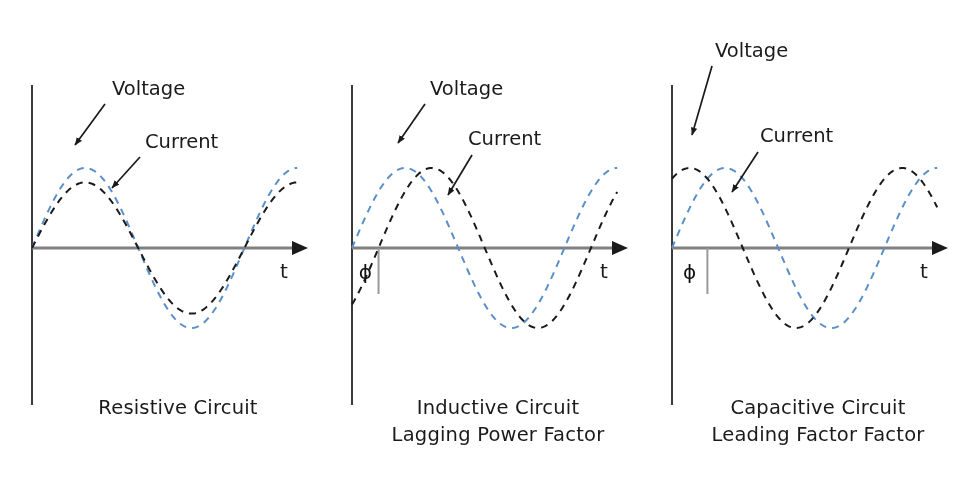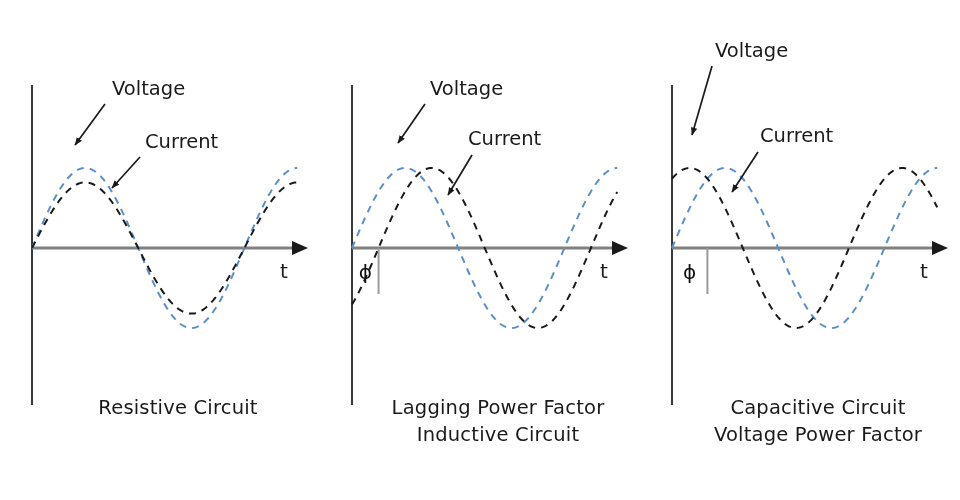--- a/index.html
+++ b/index.html
@@ -111,22 +111,22 @@
         <line x1="58.55" y1="248" x2="58.55" y2="294" stroke="#9a9a9a" stroke-width="2"></line>
         <text x="45.275" y="279" class="phi-label" text-anchor="middle">ϕ</text>
         <path d="M32.00 248.00L33.20 245.16L34.40 242.33L35.60 239.50L36.80 236.68L38.00 233.88L39.20 231.09L40.40 228.32L41.60 225.59L42.80 222.87L44.00 220.19L45.20 217.55L46.40 214.94L47.60 212.38L48.80 209.86L50.00 207.39L51.20 204.97L52.40 202.60L53.60 200.29L54.80 198.04L56.00 195.86L57.20 193.74L58.40 191.68L59.60 189.70L60.80 187.79L62.00 185.96L63.20 184.21L64.40 182.54L65.60 180.95L66.80 179.44L68.00 178.02L69.20 176.69L70.40 175.45L71.60 174.30L72.80 173.24L74.00 172.27L75.20 171.41L76.40 170.63L77.60 169.96L78.80 169.39L80.00 168.91L81.20 168.53L82.40 168.26L83.60 168.08L84.80 168.00L86.00 168.03L87.20 168.15L88.40 168.38L89.60 168.71L90.80 169.13L92.00 169.66L93.20 170.29L94.40 171.01L95.60 171.83L96.80 172.74L98.00 173.75L99.20 174.86L100.40 176.06L101.60 177.34L102.80 178.72L104.00 180.18L105.20 181.73L106.40 183.36L107.60 185.08L108.80 186.87L110.00 188.74L111.20 190.68L112.40 192.70L113.60 194.79L114.80 196.94L116.00 199.16L117.20 201.44L118.40 203.78L119.60 206.17L120.80 208.62L122.00 211.11L123.20 213.66L124.40 216.24L125.60 218.87L126.80 221.53L128.00 224.23L129.20 226.95L130.40 229.70L131.60 232.48L132.80 235.27L134.00 238.09L135.20 240.91L136.40 243.74L137.60 246.58L138.80 249.42L140.00 252.26L141.20 255.09L142.40 257.91L143.60 260.73L144.80 263.52L146.00 266.30L147.20 269.05L148.40 271.77L149.60 274.47L150.80 277.13L152.00 279.76L153.20 282.34L154.40 284.89L155.60 287.38L156.80 289.83L158.00 292.22L159.20 294.56L160.40 296.84L161.60 299.06L162.80 301.21L164.00 303.30L165.20 305.32L166.40 307.26L167.60 309.13L168.80 310.92L170.00 312.64L171.20 314.27L172.40 315.82L173.60 317.28L174.80 318.66L176.00 319.94L177.20 321.14L178.40 322.25L179.60 323.26L180.80 324.17L182.00 324.99L183.20 325.71L184.40 326.34L185.60 326.87L186.80 327.29L188.00 327.62L189.20 327.85L190.40 327.97L191.60 328.00L192.80 327.92L194.00 327.74L195.20 327.47L196.40 327.09L197.60 326.61L198.80 326.04L200.00 325.37L201.20 324.59L202.40 323.73L203.60 322.76L204.80 321.70L206.00 320.55L207.20 319.31L208.40 317.98L209.60 316.56L210.80 315.05L212.00 313.46L213.20 311.79L214.40 310.04L215.60 308.21L216.80 306.30L218.00 304.32L219.20 302.26L220.40 300.14L221.60 297.96L222.80 295.71L224.00 293.40L225.20 291.03L226.40 288.61L227.60 286.14L228.80 283.62L230.00 281.06L231.20 278.45L232.40 275.81L233.60 273.13L234.80 270.41L236.00 267.68L237.20 264.91L238.40 262.12L239.60 259.32L240.80 256.50L242.00 253.67L243.20 250.84L244.40 248.00L245.60 245.16L246.80 242.33L248.00 239.50L249.20 236.68L250.40 233.88L251.60 231.09L252.80 228.32L254.00 225.59L255.20 222.87L256.40 220.19L257.60 217.55L258.80 214.94L260.00 212.38L261.20 209.86L262.40 207.39L263.60 204.97L264.80 202.60L266.00 200.29L267.20 198.04L268.40 195.86L269.60 193.74L270.80 191.68L272.00 189.70L273.20 187.79L274.40 185.96L275.60 184.21L276.80 182.54L278.00 180.95L279.20 179.44L280.40 178.02L281.60 176.69L282.80 175.45L284.00 174.30L285.20 173.24L286.40 172.27L287.60 171.41L288.80 170.63L290.00 169.96L291.20 169.39L292.40 168.91L293.60 168.53L294.80 168.26L296.00 168.08L297.20 168.00" fill="none" stroke="#5b8fc9" stroke-width="2" stroke-dasharray="7 6" stroke-linecap="butt"></path>
         <path d="M32.00 304.57L33.20 302.53L34.40 300.41L35.60 298.24L36.80 295.99L38.00 293.69L39.20 291.33L40.40 288.92L41.60 286.45L42.80 283.94L44.00 281.38L45.20 278.78L46.40 276.14L47.60 273.46L48.80 270.76L50.00 268.02L51.20 265.26L52.40 262.47L53.60 259.67L54.80 256.86L56.00 254.03L57.20 251.19L58.40 248.35L59.60 245.52L60.80 242.68L62.00 239.85L63.20 237.03L64.40 234.22L65.60 231.44L66.80 228.67L68.00 225.93L69.20 223.21L70.40 220.53L71.60 217.88L72.80 215.27L74.00 212.70L75.20 210.17L76.40 207.69L77.60 205.27L78.80 202.89L80.00 200.58L81.20 198.32L82.40 196.13L83.60 194.00L84.80 191.94L86.00 189.95L87.20 188.03L88.40 186.19L89.60 184.42L90.80 182.74L92.00 181.14L93.20 179.62L94.40 178.19L95.60 176.85L96.80 175.60L98.00 174.43L99.20 173.36L100.40 172.39L101.60 171.51L102.80 170.73L104.00 170.04L105.20 169.45L106.40 168.96L107.60 168.57L108.80 168.28L110.00 168.10L111.20 168.01L112.40 168.02L113.60 168.13L114.80 168.35L116.00 168.66L117.20 169.08L118.40 169.59L119.60 170.20L120.80 170.91L122.00 171.72L123.20 172.62L124.40 173.62L125.60 174.72L126.80 175.90L128.00 177.18L129.20 178.54L130.40 179.99L131.60 181.53L132.80 183.15L134.00 184.86L135.20 186.64L136.40 188.50L137.60 190.44L138.80 192.44L140.00 194.52L141.20 196.67L142.40 198.88L143.60 201.15L144.80 203.48L146.00 205.87L147.20 208.31L148.40 210.80L149.60 213.33L150.80 215.92L152.00 218.54L153.20 221.20L154.40 223.89L155.60 226.61L156.80 229.36L158.00 232.13L159.20 234.92L160.40 237.73L161.60 240.56L162.80 243.39L164.00 246.23L165.20 249.06L166.40 251.90L167.60 254.74L168.80 257.56L170.00 260.37L171.20 263.17L172.40 265.95L173.60 268.71L174.80 271.43L176.00 274.13L177.20 276.80L178.40 279.43L179.60 282.02L180.80 284.57L182.00 287.07L183.20 289.53L184.40 291.93L185.60 294.27L186.80 296.56L188.00 298.79L189.20 300.95L190.40 303.04L191.60 305.07L192.80 307.02L194.00 308.90L195.20 310.70L196.40 312.43L197.60 314.07L198.80 315.63L200.00 317.10L201.20 318.49L202.40 319.79L203.60 321.00L204.80 322.11L206.00 323.13L207.20 324.06L208.40 324.89L209.60 325.63L210.80 326.27L212.00 326.81L213.20 327.24L214.40 327.58L215.60 327.82L216.80 327.96L218.00 328.00L219.20 327.94L220.40 327.77L221.60 327.51L222.80 327.14L224.00 326.68L225.20 326.12L226.40 325.45L227.60 324.70L228.80 323.84L230.00 322.89L231.20 321.84L232.40 320.70L233.60 319.47L234.80 318.15L236.00 316.74L237.20 315.25L238.40 313.67L239.60 312.00L240.80 310.26L242.00 308.44L243.20 306.54L244.40 304.57L245.60 302.53L246.80 300.41L248.00 298.24L249.20 295.99L250.40 293.69L251.60 291.33L252.80 288.92L254.00 286.45L255.20 283.94L256.40 281.38L257.60 278.78L258.80 276.14L260.00 273.46L261.20 270.76L262.40 268.02L263.60 265.26L264.80 262.47L266.00 259.67L267.20 256.86L268.40 254.03L269.60 251.19L270.80 248.35L272.00 245.52L273.20 242.68L274.40 239.85L275.60 237.03L276.80 234.22L278.00 231.44L279.20 228.67L280.40 225.93L281.60 223.21L282.80 220.53L284.00 217.88L285.20 215.27L286.40 212.70L287.60 210.17L288.80 207.69L290.00 205.27L291.20 202.89L292.40 200.58L293.60 198.32L294.80 196.13L296.00 194.00L297.20 191.94" fill="none" stroke="#1a1a1a" stroke-width="2" stroke-dasharray="7 6" stroke-linecap="butt"></path>
         <line x1="105" y1="104" x2="78" y2="143" stroke="#1a1a1a" stroke-width="1.7" marker-end="url(#ah-inductive)"></line>
         <text x="110" y="95" class="series-label" text-anchor="start">Voltage</text>
         <line x1="152" y1="155" x2="128" y2="195" stroke="#1a1a1a" stroke-width="1.7" marker-end="url(#ah-inductive)"></line>
         <text x="148" y="145" class="series-label" text-anchor="start">Current</text>
       </svg>
     <div class="caption" style="top: 394px;">
+      <div class="caption-line caption-title">Inductive Circuit</div>
       <div class="caption-line">Lagging Power Factor</div>
-      <div class="caption-line caption-title">Inductive Circuit</div>
     </div>
   </div>
 
   <div class="panel" id="panel-2">
     <svg class="plot-svg" viewBox="0 0 320 420">
         <defs>
           <marker id="ah-capacitive" markerWidth="9" markerHeight="9" refX="7.5" refY="3.2" orient="auto" markerUnits="userSpaceOnUse">
             <path d="M0,0 L8,3.2 L0,6.4 z" fill="#1a1a1a"></path>
           </marker>
         </defs>
@@ -138,17 +138,17 @@
         <text x="49.7" y="279" class="phi-label" text-anchor="middle">ϕ</text>
         <path d="M32.00 248.00L33.20 245.16L34.40 242.33L35.60 239.50L36.80 236.68L38.00 233.88L39.20 231.09L40.40 228.32L41.60 225.59L42.80 222.87L44.00 220.19L45.20 217.55L46.40 214.94L47.60 212.38L48.80 209.86L50.00 207.39L51.20 204.97L52.40 202.60L53.60 200.29L54.80 198.04L56.00 195.86L57.20 193.74L58.40 191.68L59.60 189.70L60.80 187.79L62.00 185.96L63.20 184.21L64.40 182.54L65.60 180.95L66.80 179.44L68.00 178.02L69.20 176.69L70.40 175.45L71.60 174.30L72.80 173.24L74.00 172.27L75.20 171.41L76.40 170.63L77.60 169.96L78.80 169.39L80.00 168.91L81.20 168.53L82.40 168.26L83.60 168.08L84.80 168.00L86.00 168.03L87.20 168.15L88.40 168.38L89.60 168.71L90.80 169.13L92.00 169.66L93.20 170.29L94.40 171.01L95.60 171.83L96.80 172.74L98.00 173.75L99.20 174.86L100.40 176.06L101.60 177.34L102.80 178.72L104.00 180.18L105.20 181.73L106.40 183.36L107.60 185.08L108.80 186.87L110.00 188.74L111.20 190.68L112.40 192.70L113.60 194.79L114.80 196.94L116.00 199.16L117.20 201.44L118.40 203.78L119.60 206.17L120.80 208.62L122.00 211.11L123.20 213.66L124.40 216.24L125.60 218.87L126.80 221.53L128.00 224.23L129.20 226.95L130.40 229.70L131.60 232.48L132.80 235.27L134.00 238.09L135.20 240.91L136.40 243.74L137.60 246.58L138.80 249.42L140.00 252.26L141.20 255.09L142.40 257.91L143.60 260.73L144.80 263.52L146.00 266.30L147.20 269.05L148.40 271.77L149.60 274.47L150.80 277.13L152.00 279.76L153.20 282.34L154.40 284.89L155.60 287.38L156.80 289.83L158.00 292.22L159.20 294.56L160.40 296.84L161.60 299.06L162.80 301.21L164.00 303.30L165.20 305.32L166.40 307.26L167.60 309.13L168.80 310.92L170.00 312.64L171.20 314.27L172.40 315.82L173.60 317.28L174.80 318.66L176.00 319.94L177.20 321.14L178.40 322.25L179.60 323.26L180.80 324.17L182.00 324.99L183.20 325.71L184.40 326.34L185.60 326.87L186.80 327.29L188.00 327.62L189.20 327.85L190.40 327.97L191.60 328.00L192.80 327.92L194.00 327.74L195.20 327.47L196.40 327.09L197.60 326.61L198.80 326.04L200.00 325.37L201.20 324.59L202.40 323.73L203.60 322.76L204.80 321.70L206.00 320.55L207.20 319.31L208.40 317.98L209.60 316.56L210.80 315.05L212.00 313.46L213.20 311.79L214.40 310.04L215.60 308.21L216.80 306.30L218.00 304.32L219.20 302.26L220.40 300.14L221.60 297.96L222.80 295.71L224.00 293.40L225.20 291.03L226.40 288.61L227.60 286.14L228.80 283.62L230.00 281.06L231.20 278.45L232.40 275.81L233.60 273.13L234.80 270.41L236.00 267.68L237.20 264.91L238.40 262.12L239.60 259.32L240.80 256.50L242.00 253.67L243.20 250.84L244.40 248.00L245.60 245.16L246.80 242.33L248.00 239.50L249.20 236.68L250.40 233.88L251.60 231.09L252.80 228.32L254.00 225.59L255.20 222.87L256.40 220.19L257.60 217.55L258.80 214.94L260.00 212.38L261.20 209.86L262.40 207.39L263.60 204.97L264.80 202.60L266.00 200.29L267.20 198.04L268.40 195.86L269.60 193.74L270.80 191.68L272.00 189.70L273.20 187.79L274.40 185.96L275.60 184.21L276.80 182.54L278.00 180.95L279.20 179.44L280.40 178.02L281.60 176.69L282.80 175.45L284.00 174.30L285.20 173.24L286.40 172.27L287.60 171.41L288.80 170.63L290.00 169.96L291.20 169.39L292.40 168.91L293.60 168.53L294.80 168.26L296.00 168.08L297.20 168.00" fill="none" stroke="#5b8fc9" stroke-width="2" stroke-dasharray="7 6" stroke-linecap="butt"></path>
         <path d="M32.00 178.72L33.20 177.34L34.40 176.06L35.60 174.86L36.80 173.75L38.00 172.74L39.20 171.83L40.40 171.01L41.60 170.29L42.80 169.66L44.00 169.13L45.20 168.71L46.40 168.38L47.60 168.15L48.80 168.03L50.00 168.00L51.20 168.08L52.40 168.26L53.60 168.53L54.80 168.91L56.00 169.39L57.20 169.96L58.40 170.63L59.60 171.41L60.80 172.27L62.00 173.24L63.20 174.30L64.40 175.45L65.60 176.69L66.80 178.02L68.00 179.44L69.20 180.95L70.40 182.54L71.60 184.21L72.80 185.96L74.00 187.79L75.20 189.70L76.40 191.68L77.60 193.74L78.80 195.86L80.00 198.04L81.20 200.29L82.40 202.60L83.60 204.97L84.80 207.39L86.00 209.86L87.20 212.38L88.40 214.94L89.60 217.55L90.80 220.19L92.00 222.87L93.20 225.59L94.40 228.32L95.60 231.09L96.80 233.88L98.00 236.68L99.20 239.50L100.40 242.33L101.60 245.16L102.80 248.00L104.00 250.84L105.20 253.67L106.40 256.50L107.60 259.32L108.80 262.12L110.00 264.91L111.20 267.68L112.40 270.41L113.60 273.13L114.80 275.81L116.00 278.45L117.20 281.06L118.40 283.62L119.60 286.14L120.80 288.61L122.00 291.03L123.20 293.40L124.40 295.71L125.60 297.96L126.80 300.14L128.00 302.26L129.20 304.32L130.40 306.30L131.60 308.21L132.80 310.04L134.00 311.79L135.20 313.46L136.40 315.05L137.60 316.56L138.80 317.98L140.00 319.31L141.20 320.55L142.40 321.70L143.60 322.76L144.80 323.73L146.00 324.59L147.20 325.37L148.40 326.04L149.60 326.61L150.80 327.09L152.00 327.47L153.20 327.74L154.40 327.92L155.60 328.00L156.80 327.97L158.00 327.85L159.20 327.62L160.40 327.29L161.60 326.87L162.80 326.34L164.00 325.71L165.20 324.99L166.40 324.17L167.60 323.26L168.80 322.25L170.00 321.14L171.20 319.94L172.40 318.66L173.60 317.28L174.80 315.82L176.00 314.27L177.20 312.64L178.40 310.92L179.60 309.13L180.80 307.26L182.00 305.32L183.20 303.30L184.40 301.21L185.60 299.06L186.80 296.84L188.00 294.56L189.20 292.22L190.40 289.83L191.60 287.38L192.80 284.89L194.00 282.34L195.20 279.76L196.40 277.13L197.60 274.47L198.80 271.77L200.00 269.05L201.20 266.30L202.40 263.52L203.60 260.73L204.80 257.91L206.00 255.09L207.20 252.26L208.40 249.42L209.60 246.58L210.80 243.74L212.00 240.91L213.20 238.09L214.40 235.27L215.60 232.48L216.80 229.70L218.00 226.95L219.20 224.23L220.40 221.53L221.60 218.87L222.80 216.24L224.00 213.66L225.20 211.11L226.40 208.62L227.60 206.17L228.80 203.78L230.00 201.44L231.20 199.16L232.40 196.94L233.60 194.79L234.80 192.70L236.00 190.68L237.20 188.74L238.40 186.87L239.60 185.08L240.80 183.36L242.00 181.73L243.20 180.18L244.40 178.72L245.60 177.34L246.80 176.06L248.00 174.86L249.20 173.75L250.40 172.74L251.60 171.83L252.80 171.01L254.00 170.29L255.20 169.66L256.40 169.13L257.60 168.71L258.80 168.38L260.00 168.15L261.20 168.03L262.40 168.00L263.60 168.08L264.80 168.26L266.00 168.53L267.20 168.91L268.40 169.39L269.60 169.96L270.80 170.63L272.00 171.41L273.20 172.27L274.40 173.24L275.60 174.30L276.80 175.45L278.00 176.69L279.20 178.02L280.40 179.44L281.60 180.95L282.80 182.54L284.00 184.21L285.20 185.96L286.40 187.79L287.60 189.70L288.80 191.68L290.00 193.74L291.20 195.86L292.40 198.04L293.60 200.29L294.80 202.60L296.00 204.97L297.20 207.39" fill="none" stroke="#1a1a1a" stroke-width="2" stroke-dasharray="7 6" stroke-linecap="butt"></path>
         <line x1="72" y1="66" x2="52" y2="135" stroke="#1a1a1a" stroke-width="1.7" marker-end="url(#ah-capacitive)"></line>
         <text x="75" y="57" class="series-label" text-anchor="start">Voltage</text>
         <line x1="118" y1="152" x2="92" y2="192" stroke="#1a1a1a" stroke-width="1.7" marker-end="url(#ah-capacitive)"></line>
         <text x="120" y="142" class="series-label" text-anchor="start">Current</text>
       </svg>
     <div class="caption" style="top: 394px;">
       <div class="caption-line caption-title">Capacitive Circuit</div>
-      <div class="caption-line">Voltage Power Factor</div>
+      <div class="caption-line">Leading Factor Factor</div>
     </div>
   </div>
 
 </div>
 
 </body></html>

